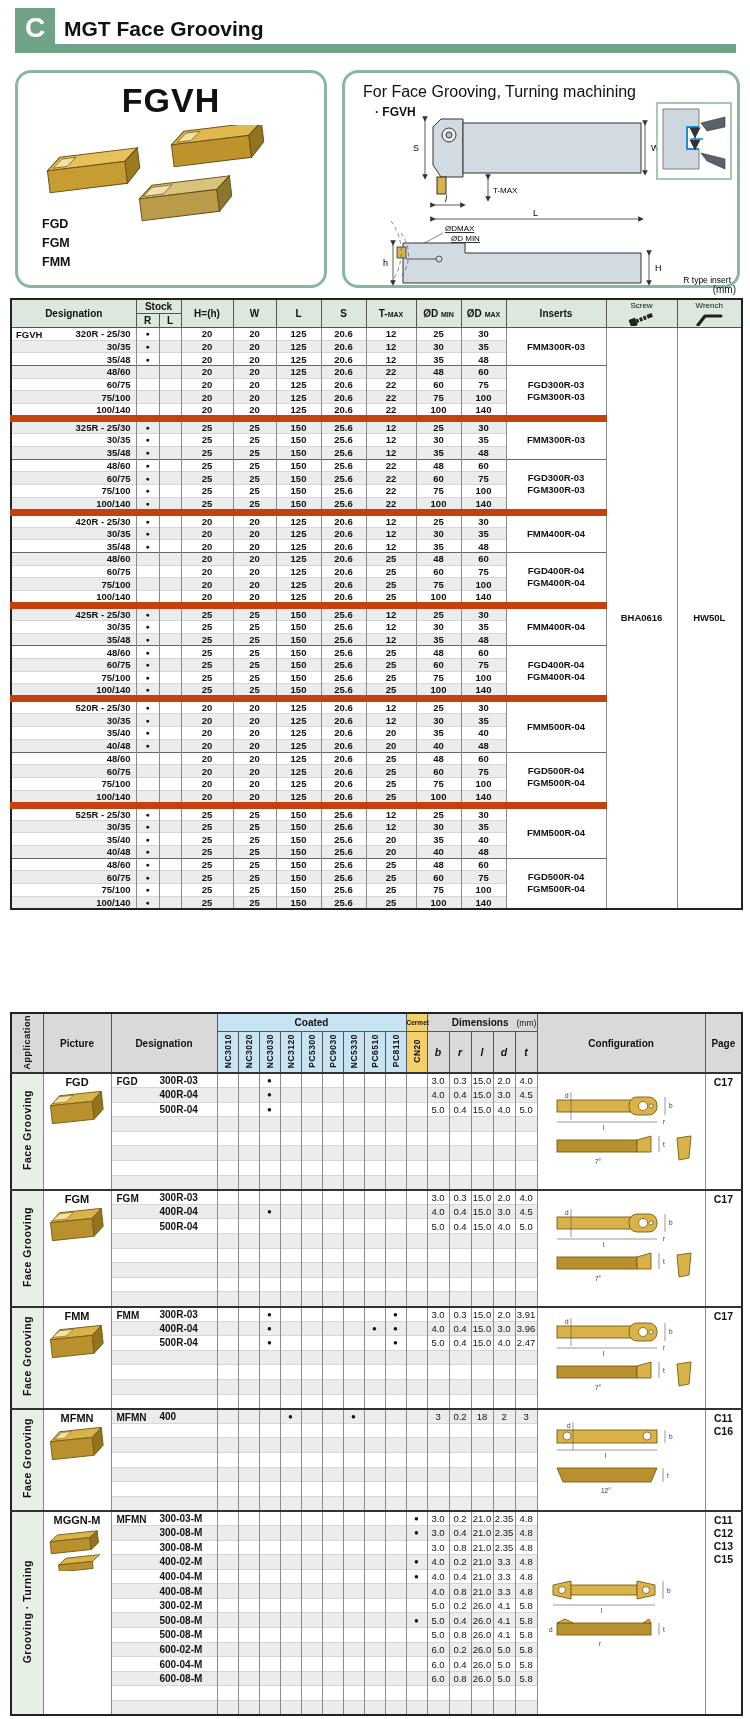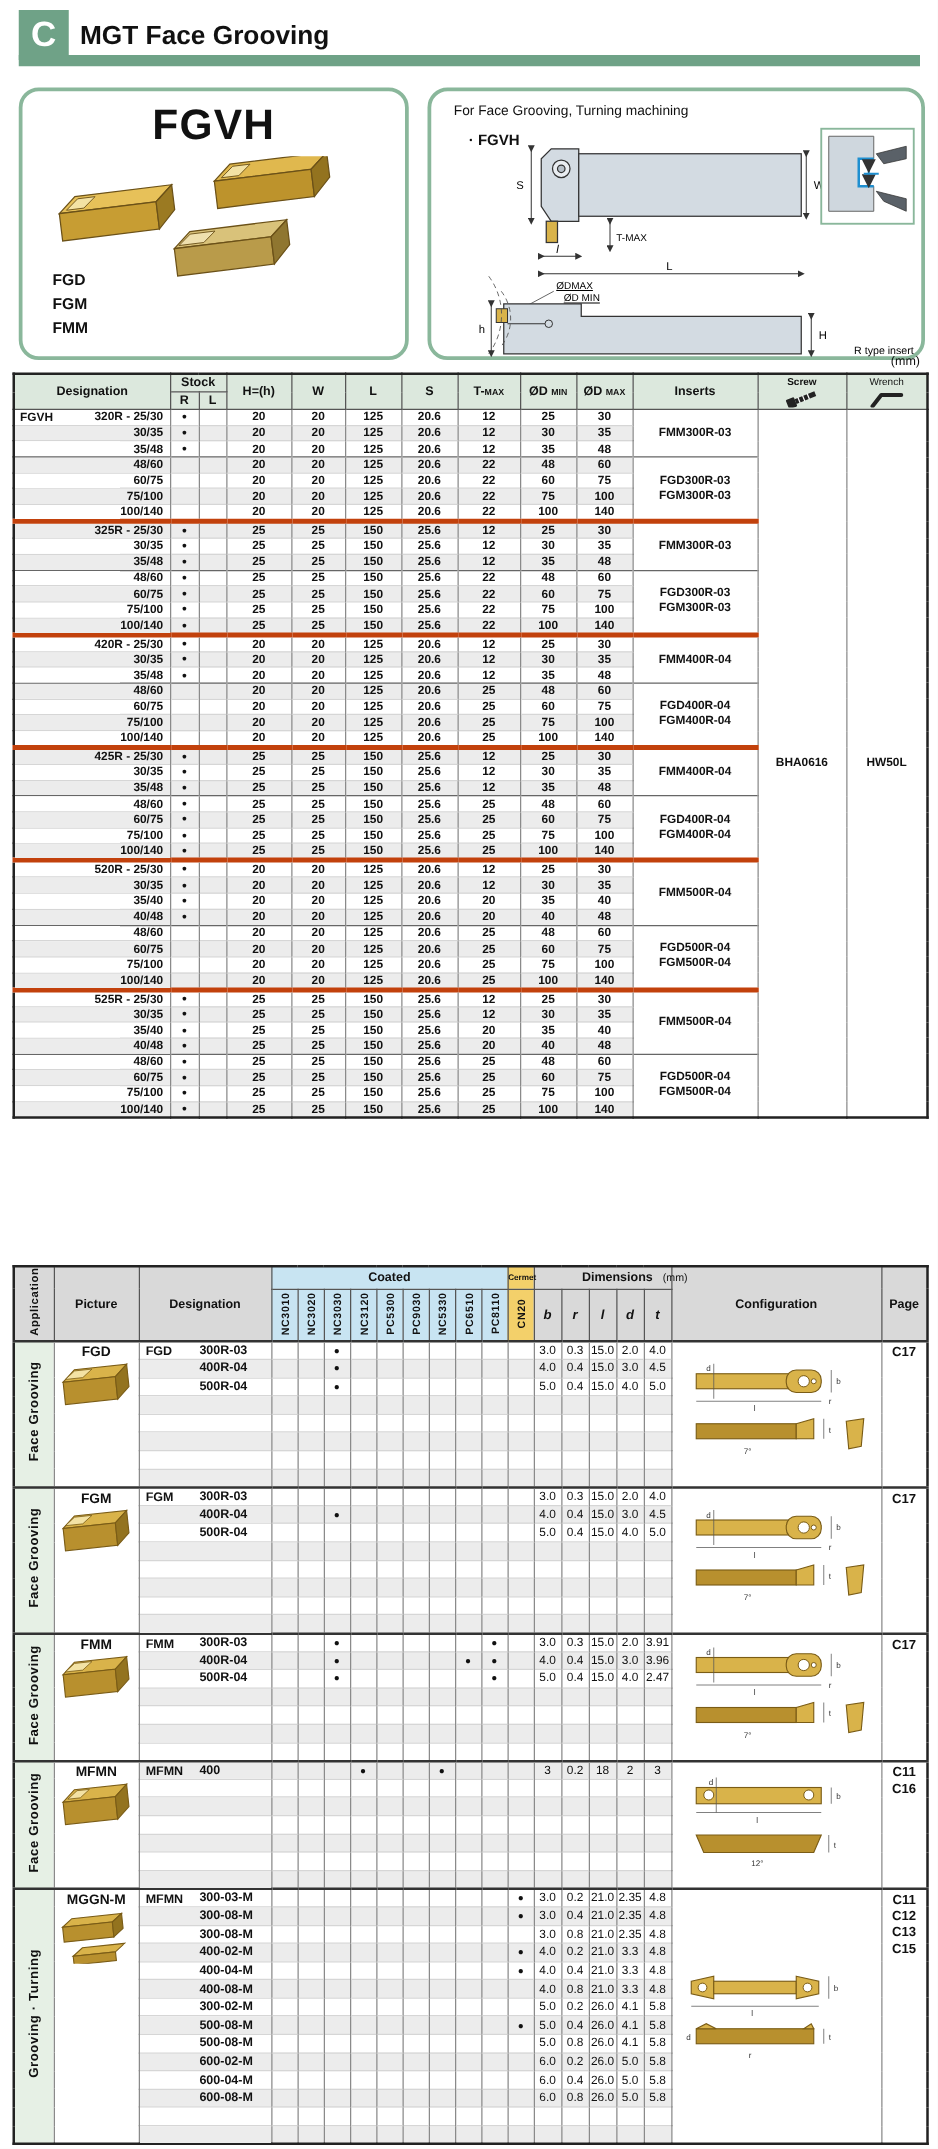--- a/index.html
+++ b/index.html
@@ -12,34 +12,34 @@
   .title{position:absolute;left:64px;top:17px;font-size:21px;font-weight:bold}
   .hbar{position:absolute;left:15px;top:44px;width:721px;height:9px;background:var(--g)}
 
   
   .panel{position:absolute;border:3px solid #8ab79b;border-radius:16px;background:#fff}
   #p-left{left:15px;top:70px;width:312px;height:218px}
   #p-right{left:342px;top:70px;width:398px;height:218px}
   .fgvh-title{text-align:center;font-size:34px;font-weight:bold;margin-top:8px;letter-spacing:1px}
   .trio{position:absolute;left:12px;top:52px}
   .ins-labels{position:absolute;left:24px;top:142px;font-size:12.5px;font-weight:bold;line-height:1.5}
-  .rp-caption{position:absolute;left:18px;top:10px;font-size:11px}
+  .rp-caption{position:absolute;left:18px;top:10px;font-size:16px}
   .rp-model{position:absolute;left:30px;top:32px;font-size:12px;font-weight:bold}
   .rp-svg{position:absolute;left:0;top:28px}
 
   
   table{border-collapse:collapse;table-layout:fixed}
   .mm1{position:absolute;right:14px;top:284px;font-size:10px}
 
   
   .t1{position:absolute;left:10px;top:298px;width:731px;border:2px solid #222}
   .t1 th{background:var(--sage);border:1px solid #555;font-size:10px;font-weight:bold;padding:1px}
   .t1 td{border-left:1px solid #8a8a8a;border-right:1px solid #8a8a8a;border-top:1px solid #d6d6d6;font-size:9.5px;font-weight:bold;text-align:center;height:12.7px;line-height:11px;padding:0;white-space:nowrap}
   .t1 tr.gs td{border-top:1.5px solid #666}
-  .t1 tr.ss td{border-top:4px solid #c2410c}
+  .t1 tr.ss td{border-top:7px solid #c2410c}
   .t1 tbody tr:nth-child(even) td.st{background:var(--stripe)}
   .t1 td.desig{text-align:right;padding-right:5px;background-image:linear-gradient(90deg,#fff 0,#fff 84px,rgba(255,255,255,0) 84px);position:relative}
   .t1 td.desig .brand{position:absolute;left:4px;top:1px}
   .t1 td.ins,.t1 td.hw{background:#fff;font-weight:bold}
   .t1 td.ins div{line-height:12px}
   .sub{font-size:7px}
   .th-icon{display:block;margin:1px auto 0}
 
   
   .t2{position:absolute;left:10px;top:1012px;width:731px;border:2px solid #222}
@@ -56,21 +56,21 @@
   .t2 td.pic,.t2 td.cfg,.t2 td.pg{background:#fff}
   .t2 td.dsg{text-align:left;padding-left:6px;font-weight:bold;font-size:10px;position:relative}
   .t2 td.dsg .pfx{position:absolute;left:5px;top:1px}
   .t2 td.dsg .val{margin-left:42px}
   .t2 td.dot{font-size:8px}
   .t2 td.pg{font-weight:bold;font-size:10.5px;vertical-align:top;padding-top:2px;line-height:13px}
   .t2 td.pic{vertical-align:top;padding-top:2px}
   .t2 td.pic .plabel{font-weight:bold;font-size:11px}
   .v{writing-mode:vertical-rl;transform:rotate(180deg);display:inline-block;letter-spacing:.5px}
   .mmsub{font-weight:normal;font-size:8.5px;margin-left:8px}
-  .dimhead .dlab{margin-left:38px}
+  .dimhead .dlab{margin-left:24px}
 </style>
 </head>
 <body>
 
 <div class="page">
 
   <div class="c-badge">C</div>
   <div class="title">MGT Face Grooving</div>
   <div class="hbar"></div>
 
@@ -188,21 +188,21 @@
         <th rowspan="2">Designation</th>
         <th colspan="2">Stock</th>
         <th rowspan="2">H=(h)</th>
         <th rowspan="2">W</th>
         <th rowspan="2">L</th>
         <th rowspan="2">S</th>
         <th rowspan="2"><span>T-</span><span class="sub">MAX</span></th>
         <th rowspan="2"><span>ØD </span><span class="sub">MIN</span></th>
         <th rowspan="2"><span>ØD </span><span class="sub">MAX</span></th>
         <th rowspan="2">Inserts</th>
-        <th rowspan="2" style="font-size:8px;font-weight:bold">
+        <th rowspan="2" style="font-size:8px;font-weight:normal">
           <span>Screw</span>
           <svg class="th-icon" width="30" height="15" viewBox="0 0 30 15">
               <g transform="rotate(-22 15 8)">
                 <rect x="2" y="4" width="7" height="8" rx="1" fill="#222"></rect>
                 <rect x="9" y="6" width="17" height="4" fill="#222"></rect>
                 <line x1="12" y1="5.5" x2="12" y2="10.5" stroke="#fff" stroke-width="1"></line>
                 <line x1="16" y1="5.5" x2="16" y2="10.5" stroke="#fff" stroke-width="1"></line>
                 <line x1="20" y1="5.5" x2="20" y2="10.5" stroke="#fff" stroke-width="1"></line>
               </g>
             </svg>

